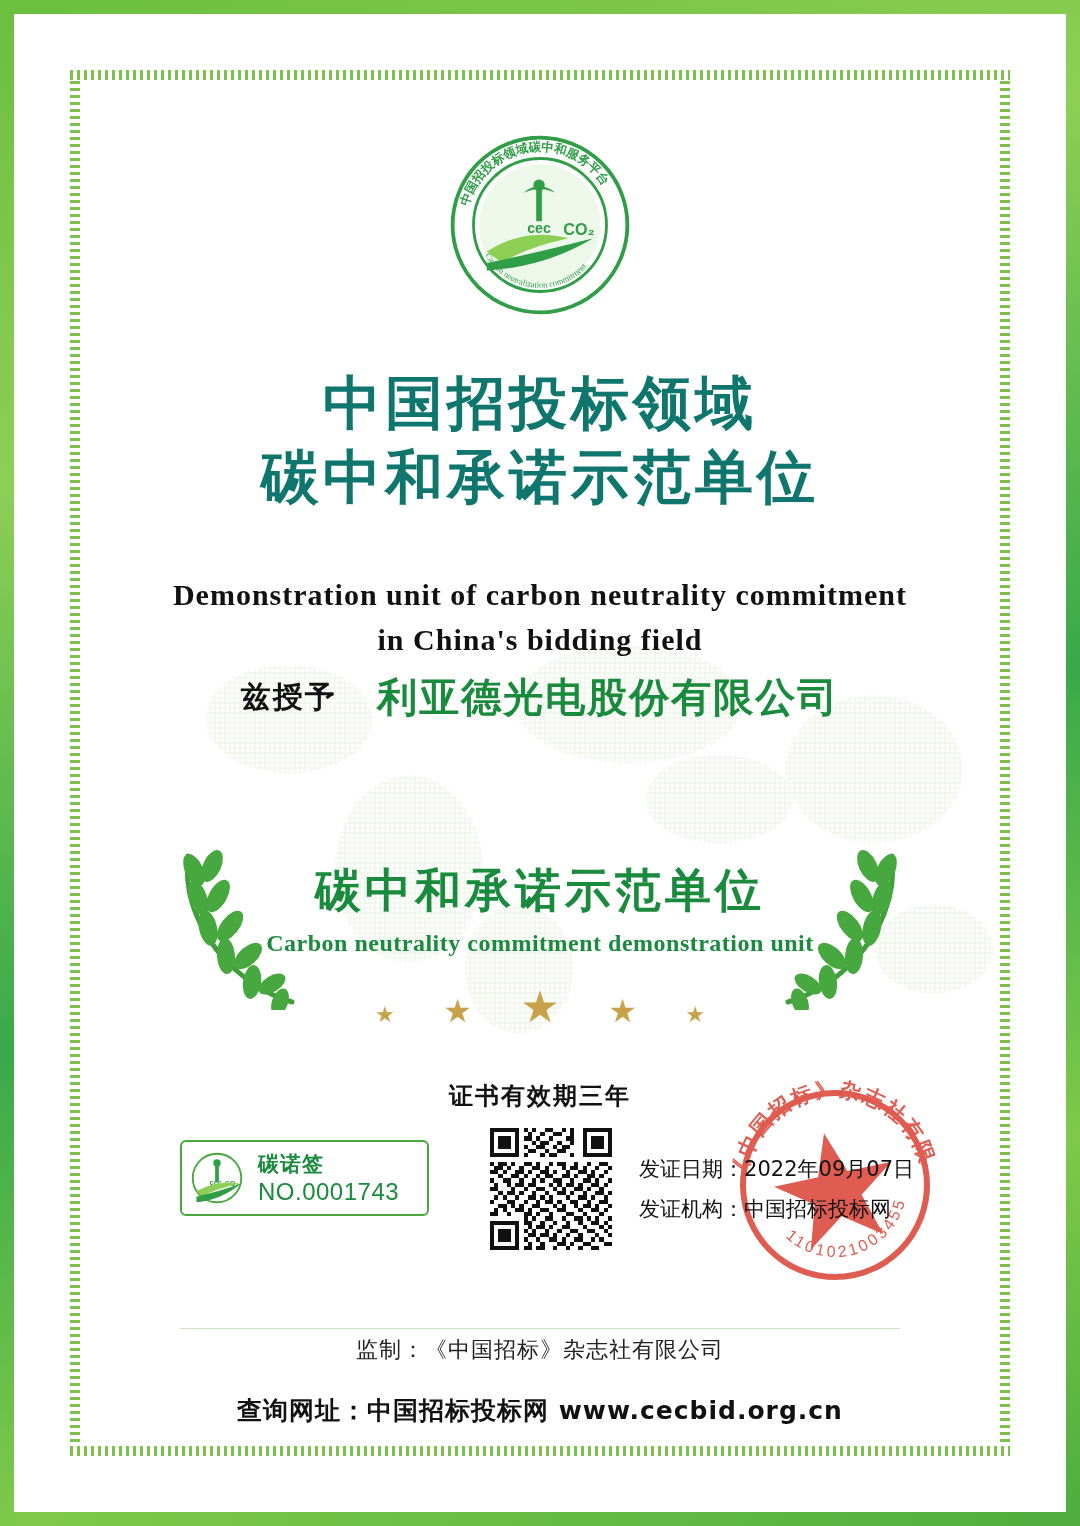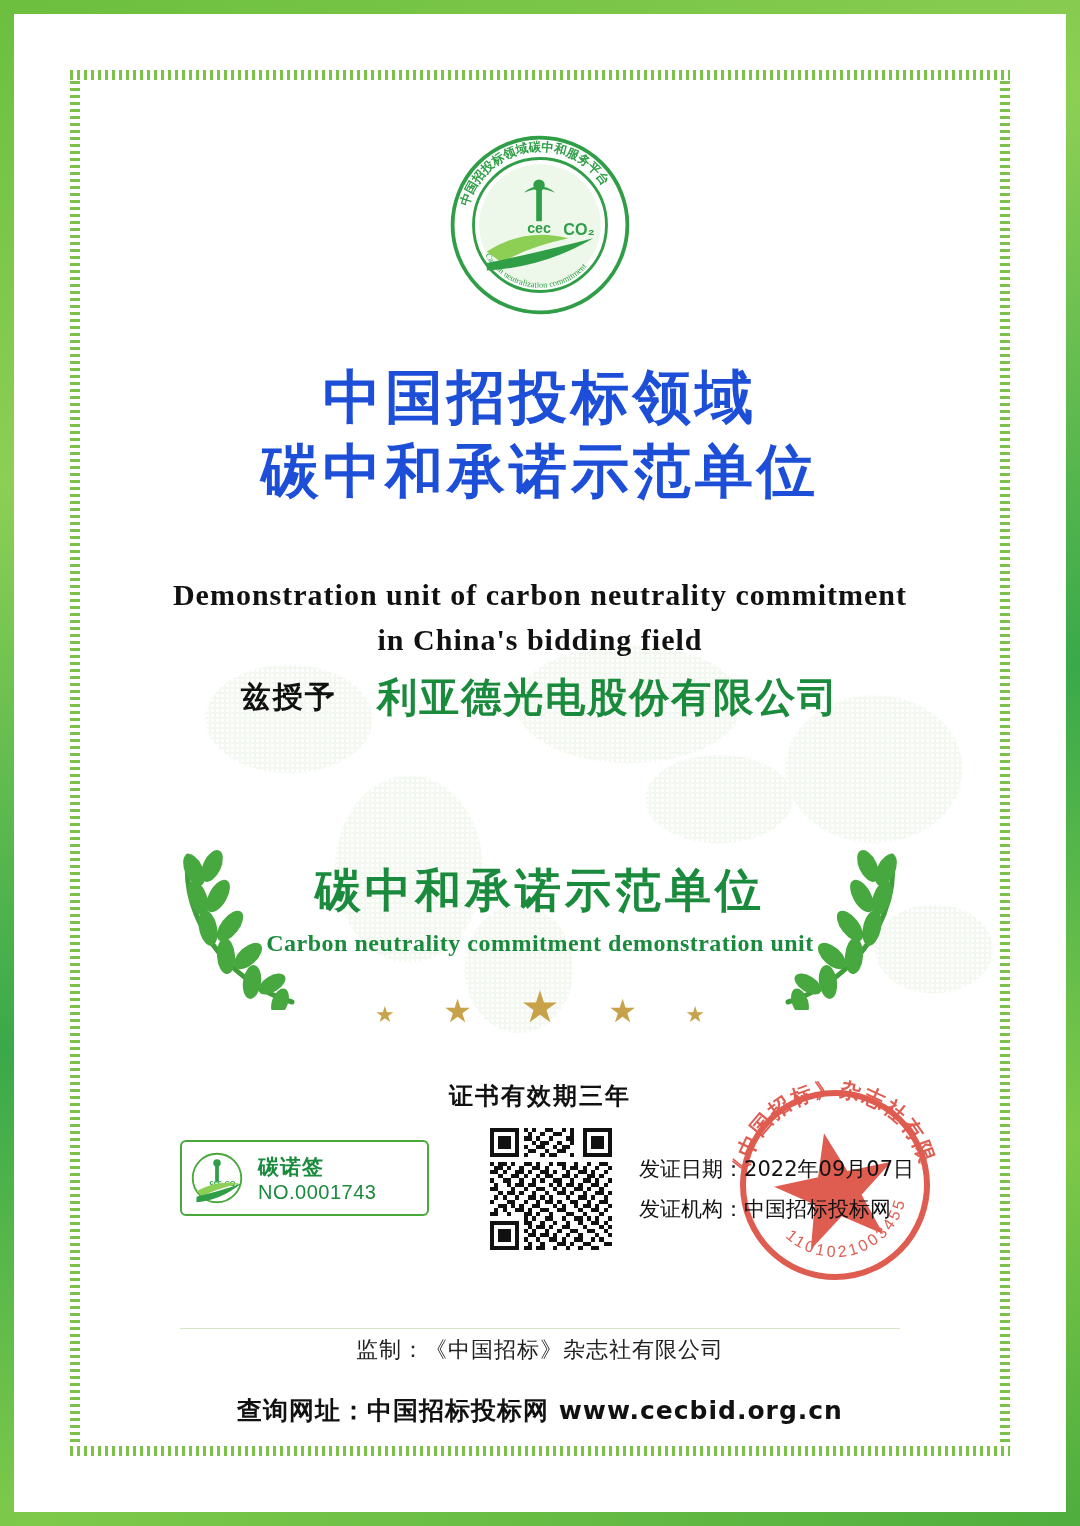--- a/index.html
+++ b/index.html
@@ -49,23 +49,23 @@
                repeating-linear-gradient(90deg,#000 0 2px,transparent 2px 5px);
     filter:blur(.2px);
   }
   .content{position:absolute;left:56px;top:56px;right:56px;bottom:56px;}
 
   
   .emblem{position:absolute;left:50%;top:60px;transform:translateX(-50%);width:190px;height:190px;}
 
   
   .title-cn{
-    position:absolute;left:0;right:0;top:290px;text-align:center;
+    position:absolute;left:0;right:0;top:296px;text-align:center;
     font-family:"DejaVu Sans","Liberation Sans",sans-serif;
-    font-weight:bold;font-size:58px;color:#1d4ed8;letter-spacing:4px;line-height:1.28;
+    font-weight:bold;font-size:58px;color:#0f766e;letter-spacing:4px;line-height:1.28;
   }
   .title-en{
     position:absolute;left:0;right:0;top:470px;text-align:center;
     font-family:"Liberation Serif","DejaVu Serif",serif;
     font-weight:bold;font-size:30px;color:#111;letter-spacing:1px;line-height:1.5;margin-top:32px;
   }
 
   
   .award-row{
     position:absolute;left:0;right:0;top:600px;text-align:center;
@@ -110,21 +110,21 @@
 
   
   .badge{
     position:absolute;left:110px;top:1070px;width:245px;height:72px;
     border:2px solid #47a83c;border-radius:6px;display:flex;align-items:center;
     background:#fff;overflow:hidden;
   }
   .badge-logo{width:70px;height:100%;display:flex;align-items:center;justify-content:center;}
   .badge-text{flex:1;padding-left:6px;}
   .badge-title{font-family:"DejaVu Sans","Liberation Sans",sans-serif;font-size:21px;color:#1a8a3c;font-weight:bold;letter-spacing:1px;}
-  .badge-no{font-family:"Liberation Sans",sans-serif;font-size:20px;color:#1a8a3c;letter-spacing:.5px;}
+  .badge-no{font-family:"Liberation Sans",sans-serif;font-size:24px;color:#1a8a3c;letter-spacing:.5px;}
 
   
   .qr{position:absolute;left:420px;top:1058px;width:122px;height:122px;}
 
   
   .issue{
     position:absolute;right:96px;top:1080px;text-align:left;
     font-family:"DejaVu Sans","Liberation Sans",sans-serif;font-size:21px;color:#111;line-height:1.9;
     z-index:3;
   }

